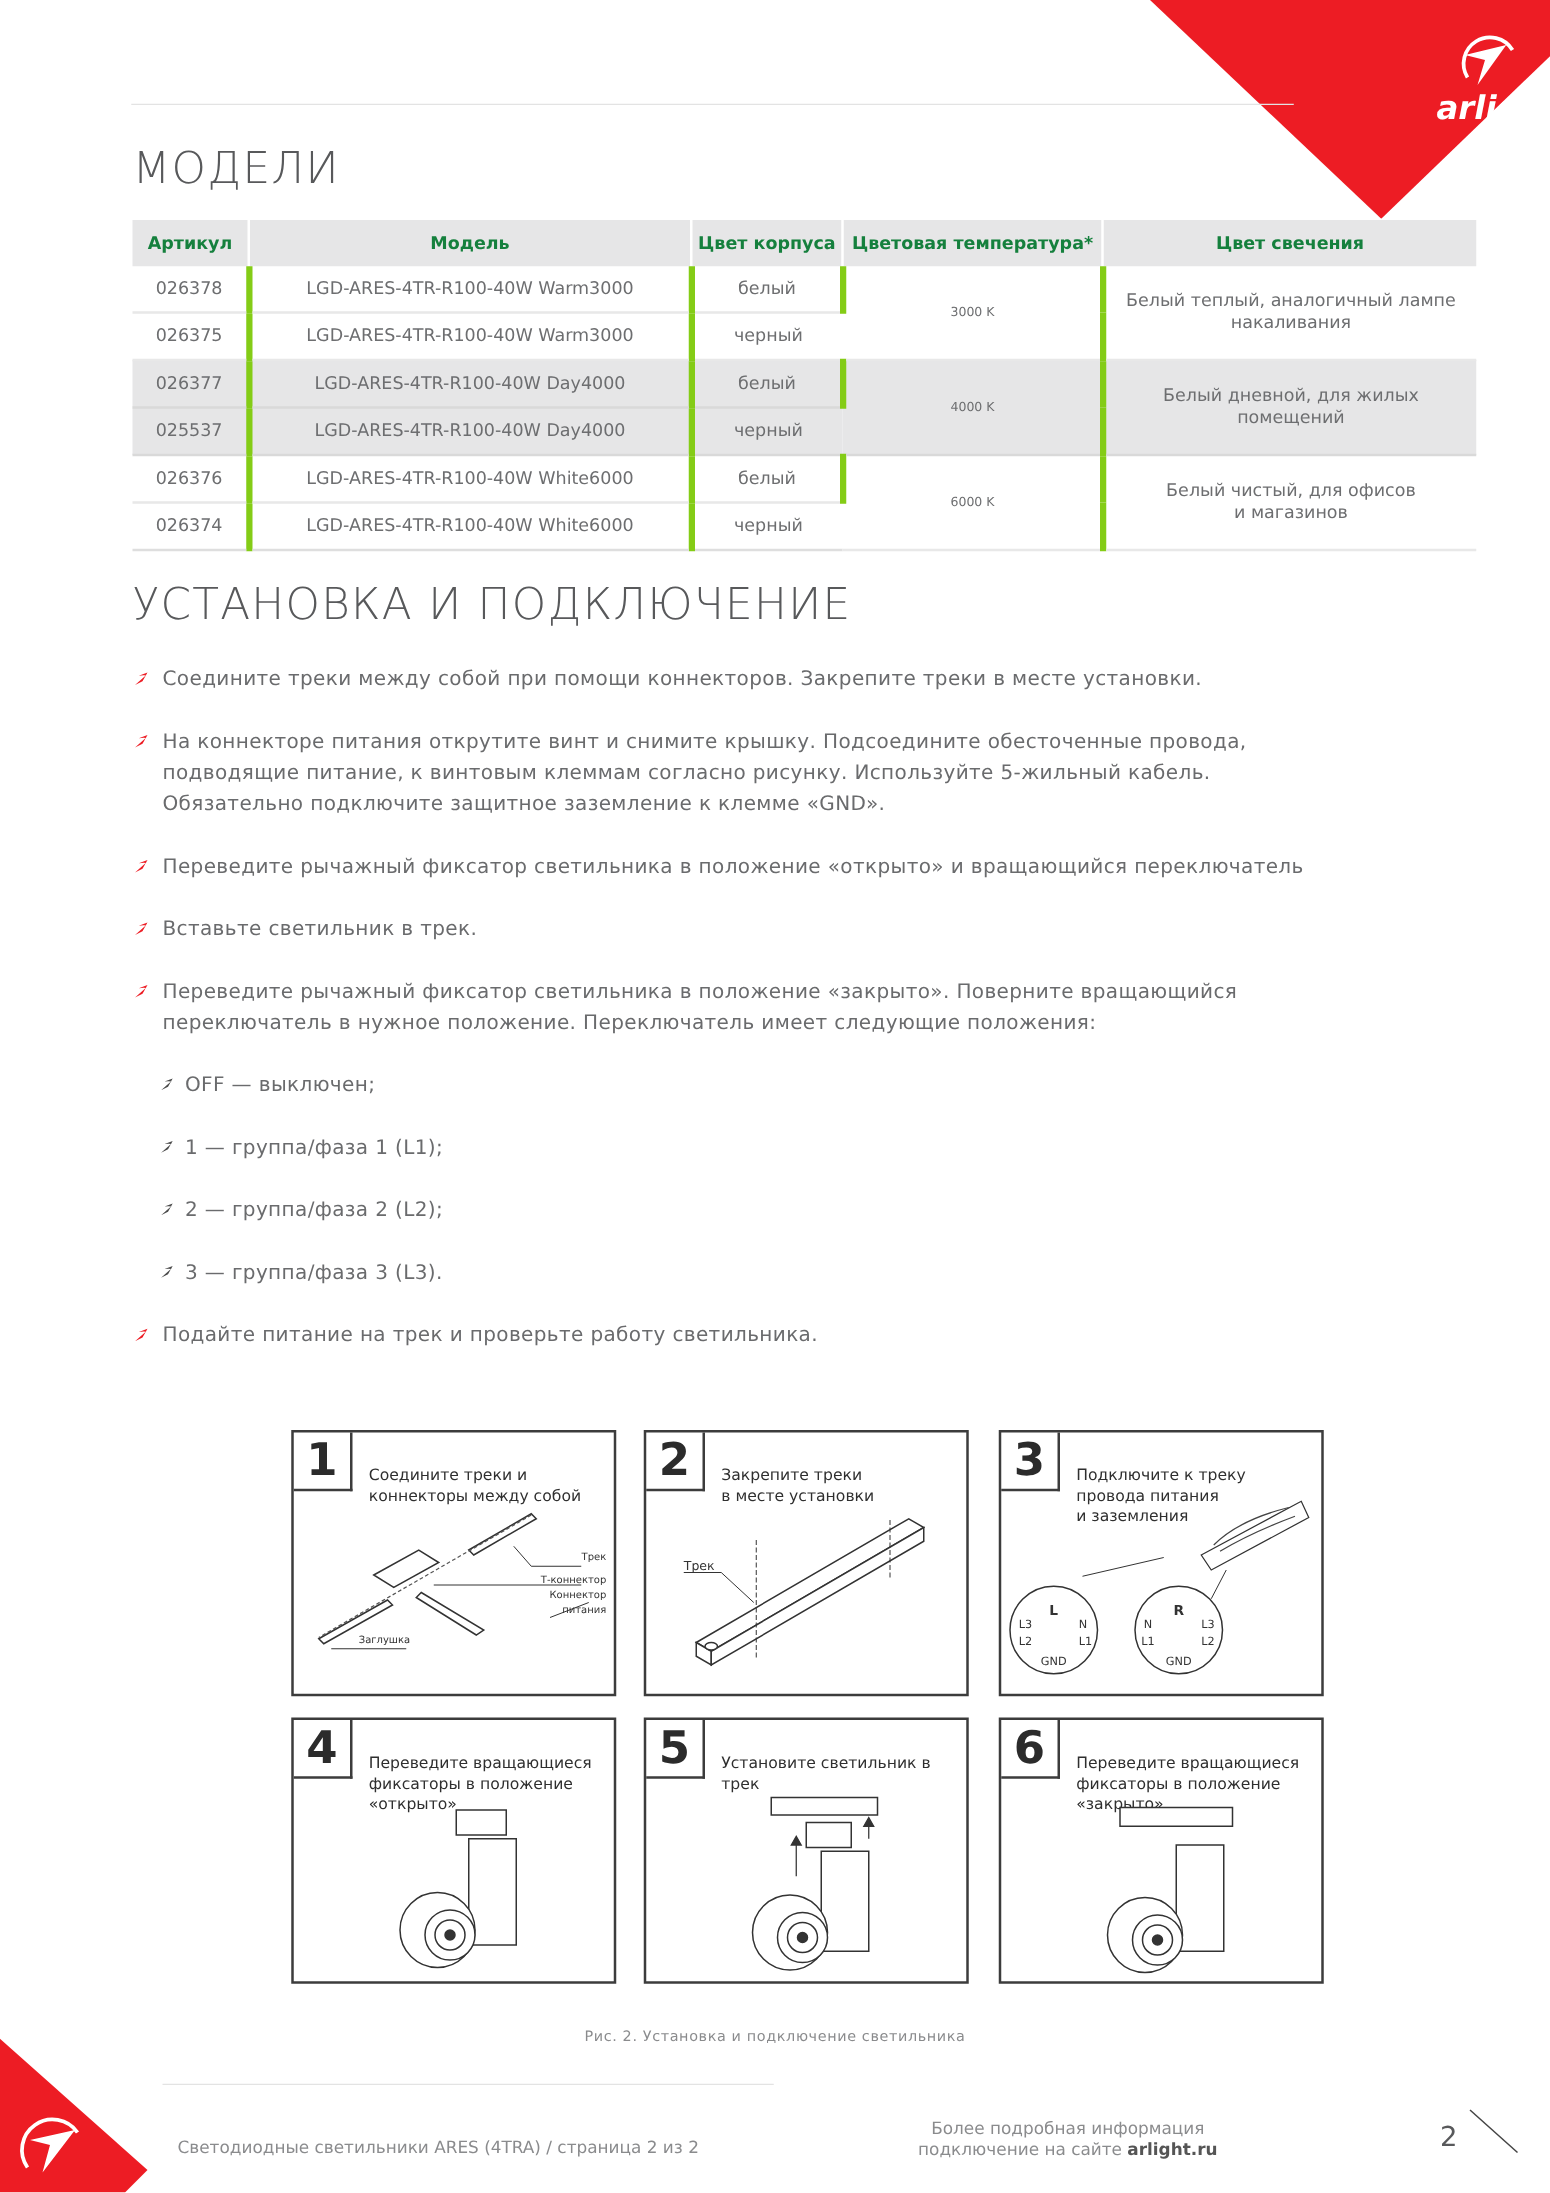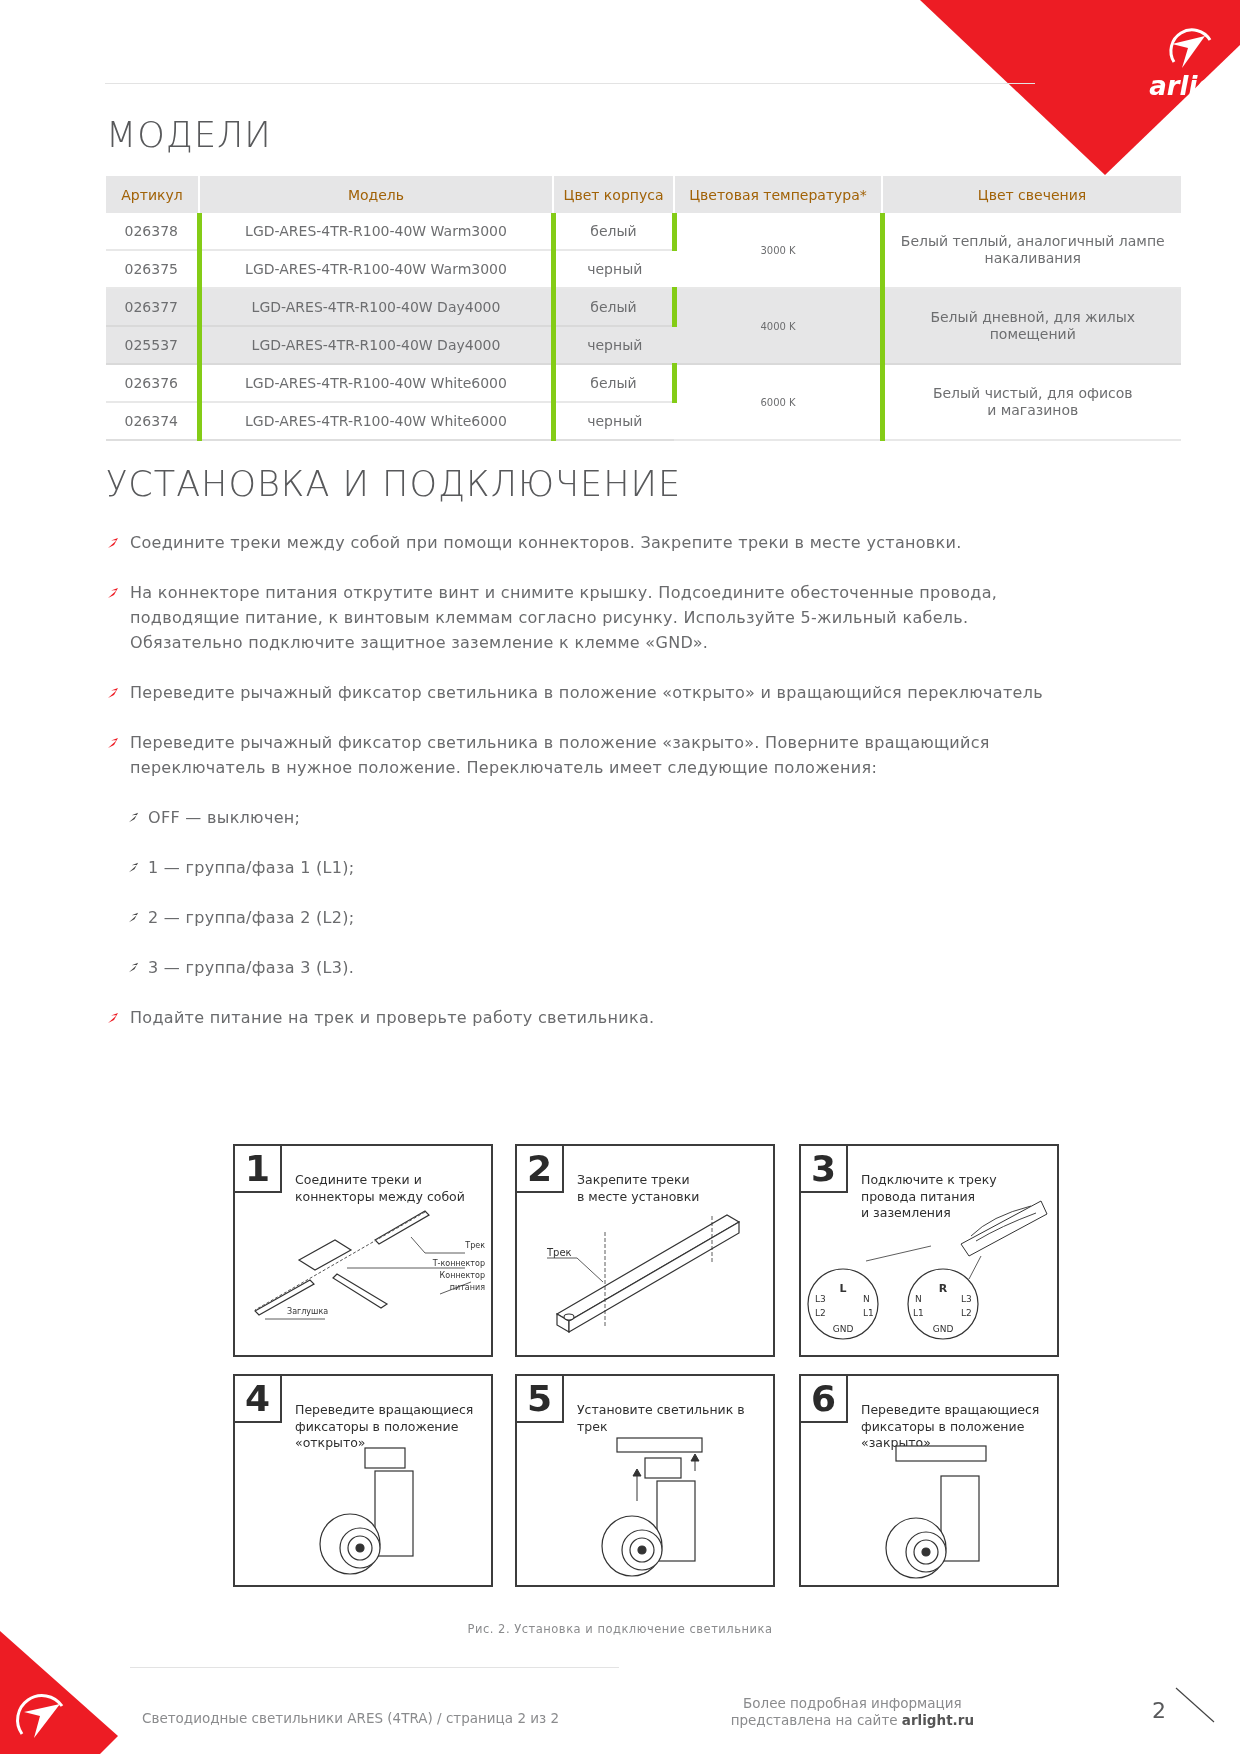--- a/index.html
+++ b/index.html
@@ -13,21 +13,21 @@
   .top-rule { position:absolute; left:105px; top:83px; width:930px; height:1px; background:#e3e3e3; }
 
   .h1 { position:absolute; left:106px; font-size:35px; font-weight:300; color:#58595b;
         letter-spacing:1px; font-family:"DejaVu Sans", sans-serif; }
   .h1.models { top:115px; }
   .h1.install { top:464px; }
 
   
   table.models { position:absolute; left:106px; top:176px; width:1075px;
                  border-collapse:collapse; font-size:14px; color:#6d6e70; }
-  table.models th { background:#e6e6e7; height:35px; font-weight:normal; color:#a16207;
+  table.models th { background:#e6e6e7; height:35px; font-weight:bold; color:#15803d;
                     font-size:14px; border-right:2px solid #fff; }
   table.models th:last-child { border-right:none; }
   table.models td { height:34px; text-align:center; border-right:5px solid #84cc16;
                     border-bottom:2px solid #e8e8e8; }
   table.models td:last-child { border-right:none; }
   table.models tr.grey td { background:#e6e6e7; border-bottom-color:#d9d9d9; }
   table.models tr.last td { border-bottom:2px solid #dedede; }
   table.models td.merged { font-size:10px; }
   table.models td.glow { font-size:14px; line-height:17px; padding:0 12px; }
 
@@ -159,20 +159,26 @@
   <div class="step">
     <svg class="bullet" viewBox="0 0 14 14">
         <path d="M2,12 L11,4 L5,4.5 L12,2 L8,9 Z" fill="#ed1c24"></path>
       </svg>
     <div>Переведите рычажный фиксатор светильника в положение «открыто» и вращающийся переключатель</div>
   </div>
   <div class="step">
     <svg class="bullet" viewBox="0 0 14 14">
         <path d="M2,12 L11,4 L5,4.5 L12,2 L8,9 Z" fill="#ed1c24"></path>
       </svg>
+    <div>Вставьте светильник в трек.</div>
+  </div>
+  <div class="step">
+    <svg class="bullet" viewBox="0 0 14 14">
+        <path d="M2,12 L11,4 L5,4.5 L12,2 L8,9 Z" fill="#ed1c24"></path>
+      </svg>
     <div>Переведите рычажный фиксатор светильника в положение «закрыто». Поверните вращающийся</div>
     <div>переключатель в нужное положение. Переключатель имеет следующие положения:</div>
   </div>
   <div class="sub">
     <svg class="bullet" viewBox="0 0 14 14">
         <path d="M2,12 L11,4 L5,4.5 L12,2 L8,9 Z" fill="#4a4a4a"></path>
       </svg>
     <div>OFF — выключен;</div>
   </div>
   <div class="sub">
@@ -353,19 +359,19 @@
   <g>
     <path d="M22,120 a22,22 0 1 1 40,-28" fill="none" stroke="#fff" stroke-width="3"></path>
     <path d="M24,98 L60,90 L34,124 L40,102 Z" fill="#fff"></path>
   </g>
 </svg>
 
 <div class="footer-left">Светодиодные светильники ARES (4TRA) / страница 2 из 2</div>
 
 <div class="footer-right">
   <div>Более подробная информация</div>
-  <div><span>представлена на сайте </span><b>arlight.ru</b></div>
+  <div><span>подключение на сайте </span><b>arlight.ru</b></div>
 </div>
 
 <div class="page-num">2</div>
 <svg class="page-slash" viewBox="0 0 44 38">
   <line x1="2" y1="2" x2="40" y2="36" stroke="#444" stroke-width="1.2"></line>
 </svg>
 
 </body></html>

